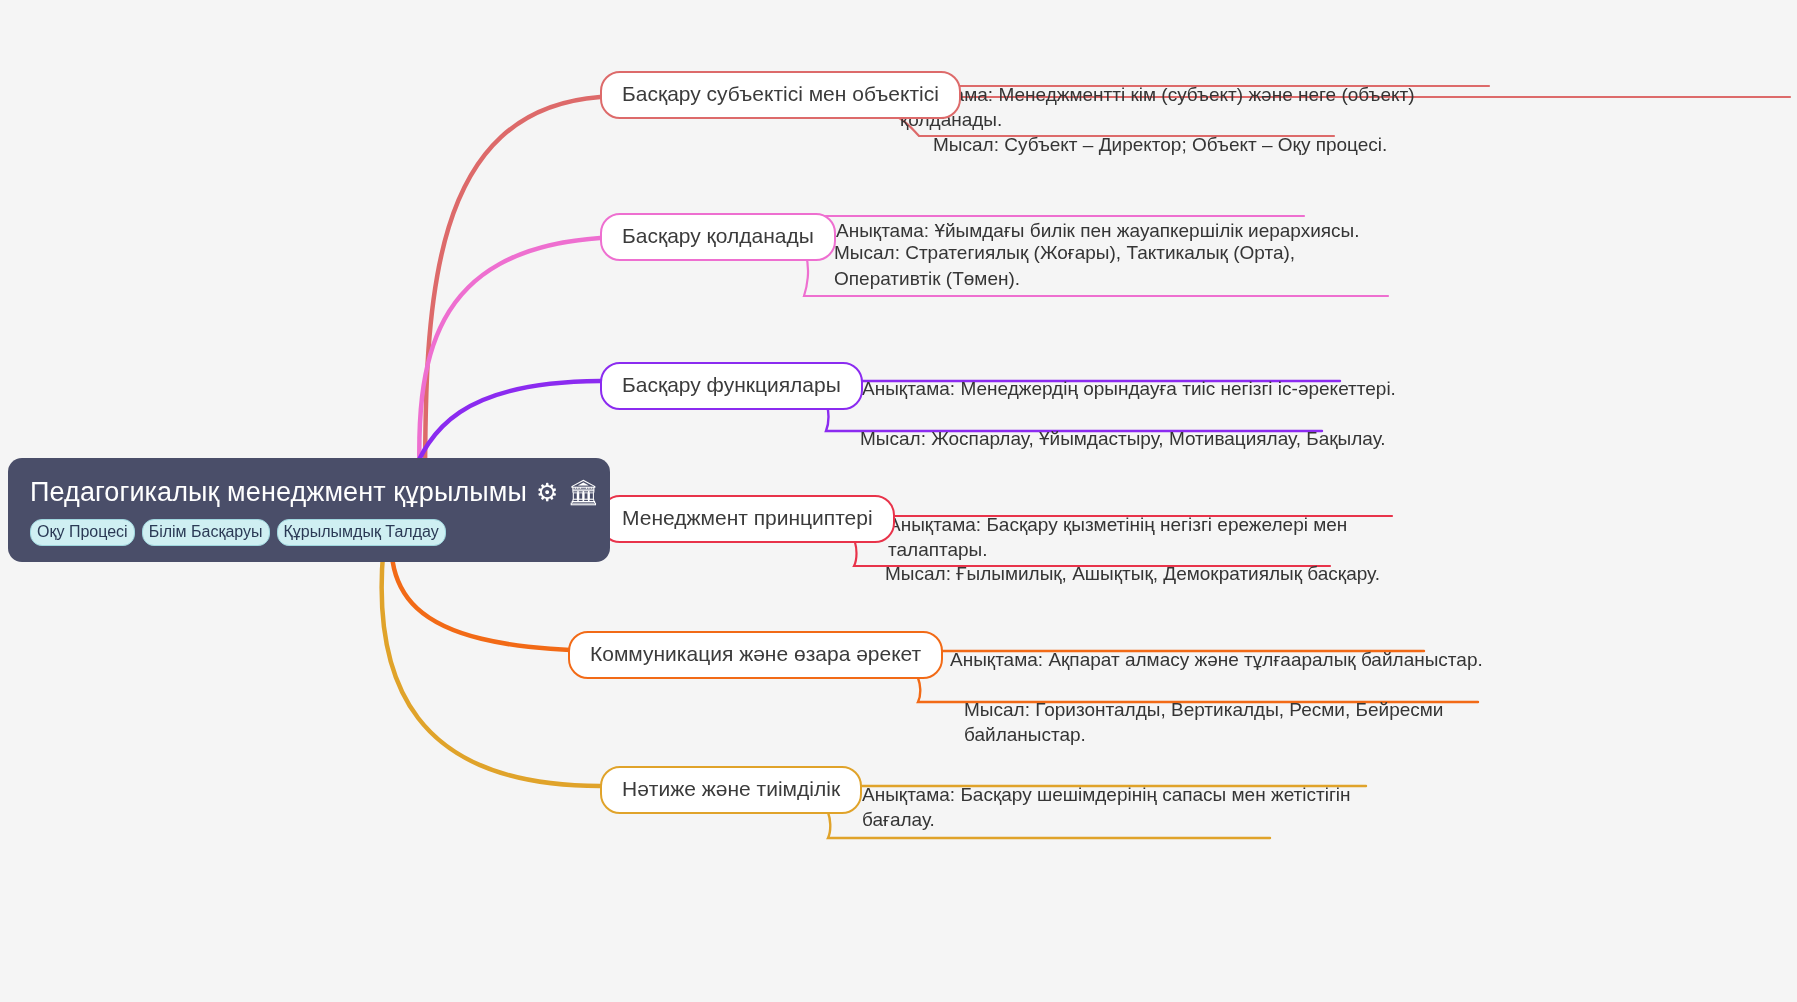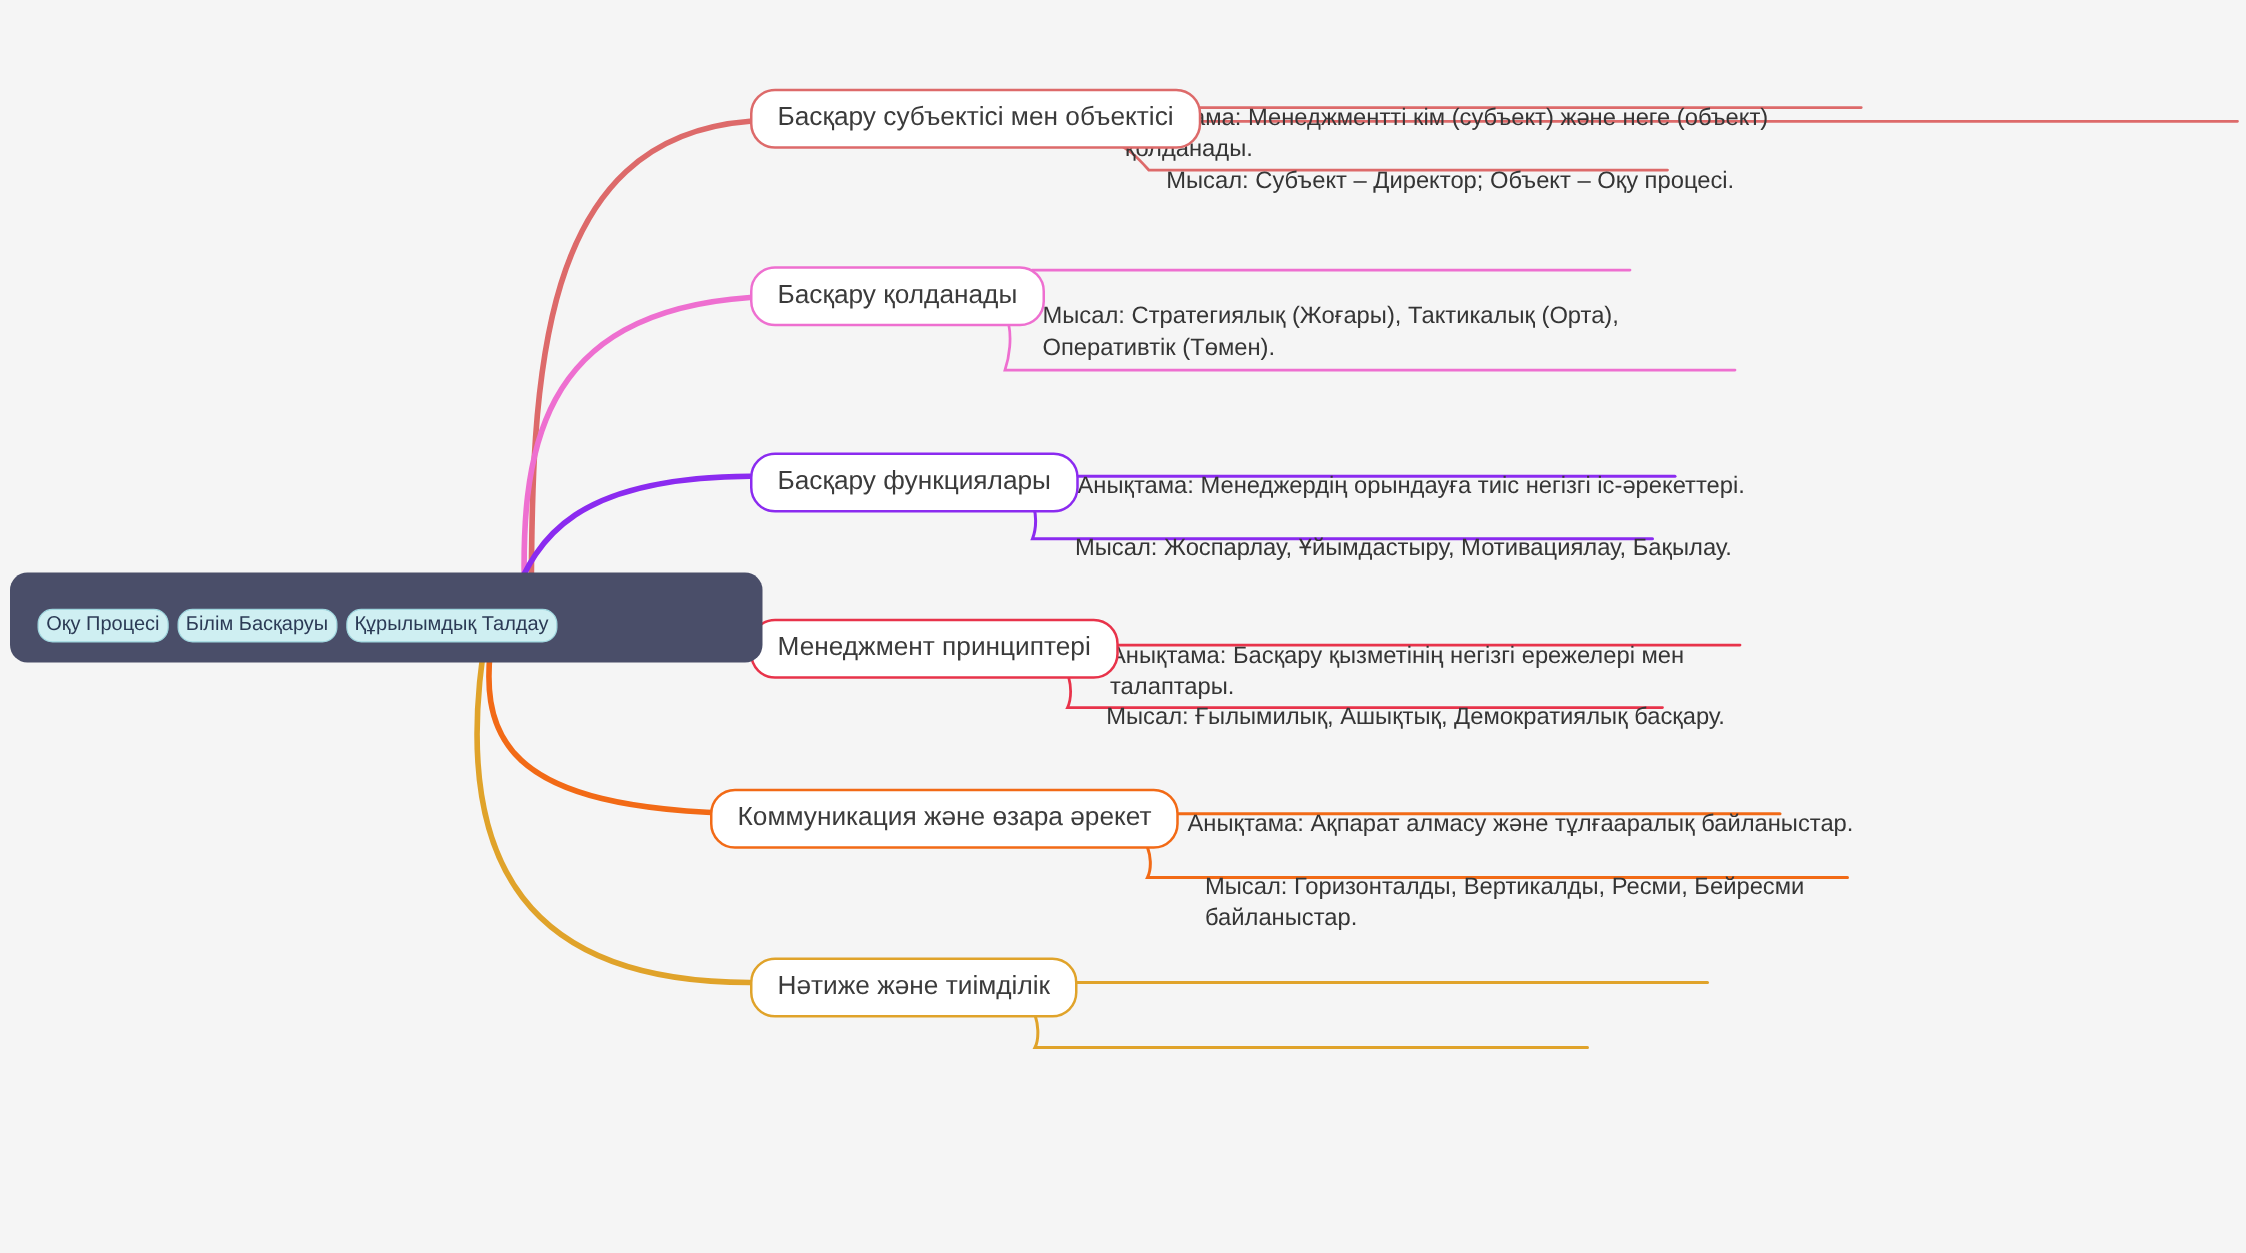--- a/index.html
+++ b/index.html
@@ -133,40 +133,48 @@
       <path d="M 915 651 L 1424 651" stroke="#f26a16" stroke-width="2.4"></path>
       <path d="M 912 666 C 924 684 920 698 918 702 L 1478 702" stroke="#f26a16" stroke-width="2.4"></path>
 
       <path d="M 390 500 C 355 700 430 786 600 786" stroke="#e0a32a" stroke-width="4.5"></path>
       <path d="M 826 786 L 1366 786" stroke="#e0a32a" stroke-width="2.4"></path>
       <path d="M 822 800 C 834 818 830 834 828 838 L 1270 838" stroke="#e0a32a" stroke-width="2.4"></path>
     </g>
   </svg>
 
   <div class="central-node">
+    <div class="central-title">
+      <span class="title-text">Педагогикалық менеджмент құрылымы</span>
+      <span class="emoji-icon">⚙</span>
+      <span class="emoji-icon">🏛</span>
+    </div>
     <div class="central-tags">
       <span class="tag-chip">Оқу Процесі</span>
       <span class="tag-chip">Білім Басқаруы</span>
       <span class="tag-chip">Құрылымдық Талдау</span>
     </div>
   </div>
 
   <div class="branch-node" style="left:600px; top:71px; border-color:#dd6a6a;">
     <span>Басқару субъектісі мен объектісі</span>
   </div>
   <div class="leaf" style="left:900px; top:56px; max-width:560px;">
     <span>Анықтама: Менеджментті кім (субъект) және неге (объект) қолданады.</span>
   </div>
   <div class="leaf" style="left:933px; top:106px; max-width:560px;">
     <span>Мысал: Субъект – Директор; Объект – Оқу процесі.</span>
   </div>
 
   <div class="branch-node" style="left:600px; top:213px; border-color:#ee6fd0;">
     <span>Басқару қолданады</span>
   </div>
+  <div class="leaf" style="left:836px; top:192px; max-width:560px;">
+    <span>Анықтама: Ұйымдағы билік пен жауапкершілік иерархиясы.</span>
+  </div>
   <div class="leaf wrap" style="left:834px; top:240px; width:520px;">
     <span>Мысал: Стратегиялық (Жоғары), Тактикалық (Орта), Оперативтік (Төмен).</span>
   </div>
 
   <div class="branch-node" style="left:600px; top:362px; border-color:#8b2bf0;">
     <span>Басқару функциялары</span>
   </div>
   <div class="leaf" style="left:862px; top:350px; max-width:560px;">
     <span>Анықтама: Менеджердің орындауға тиіс негізгі іс-әрекеттері.</span>
   </div>
@@ -190,14 +198,17 @@
   <div class="leaf" style="left:950px; top:621px; max-width:560px;">
     <span>Анықтама: Ақпарат алмасу және тұлғааралық байланыстар.</span>
   </div>
   <div class="leaf" style="left:947px; top:671px; max-width:560px;margin-left:17px;">
     <span>Мысал: Горизонталды, Вертикалды, Ресми, Бейресми байланыстар.</span>
   </div>
 
   <div class="branch-node" style="left:600px; top:766px; border-color:#e0a32a;">
     <span>Нәтиже және тиімділік</span>
   </div>
+  <div class="leaf" style="left:862px; top:756px; max-width:560px;">
+    <span>Анықтама: Басқару шешімдерінің сапасы мен жетістігін бағалау.</span>
+  </div>
 
 </div>
 
 </body></html>

